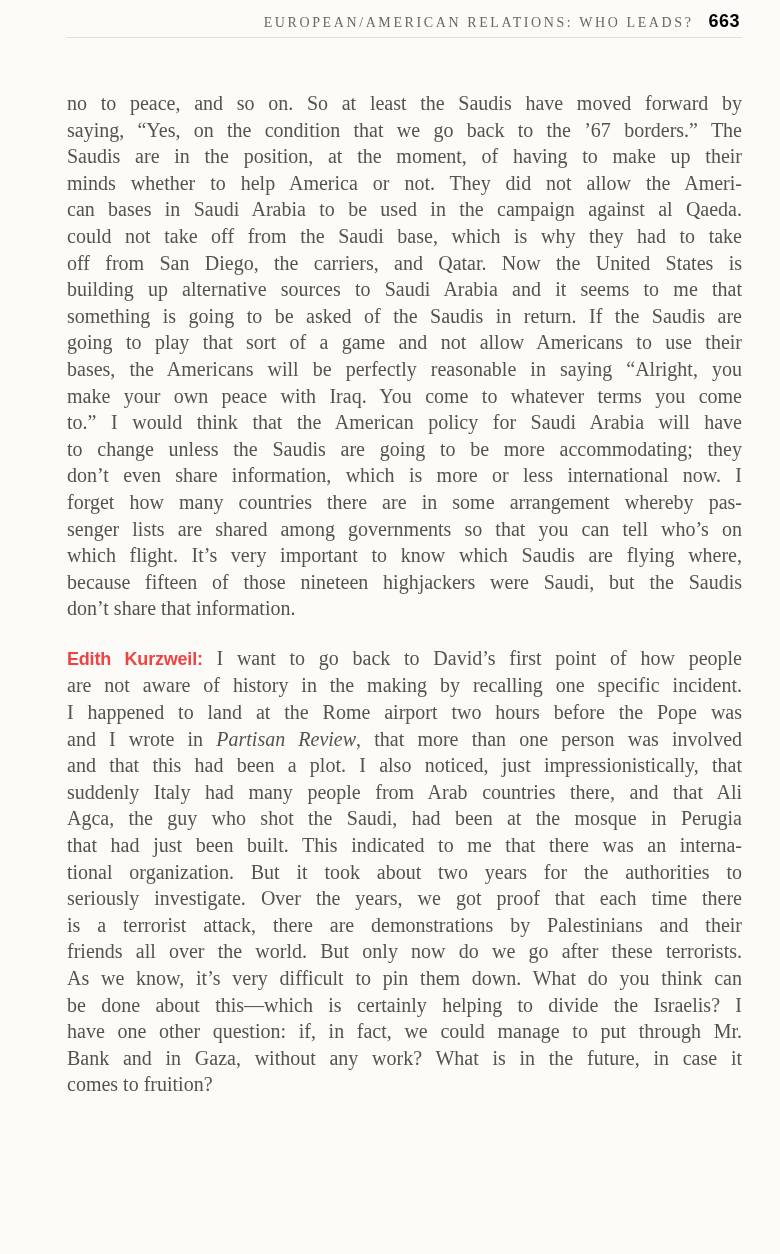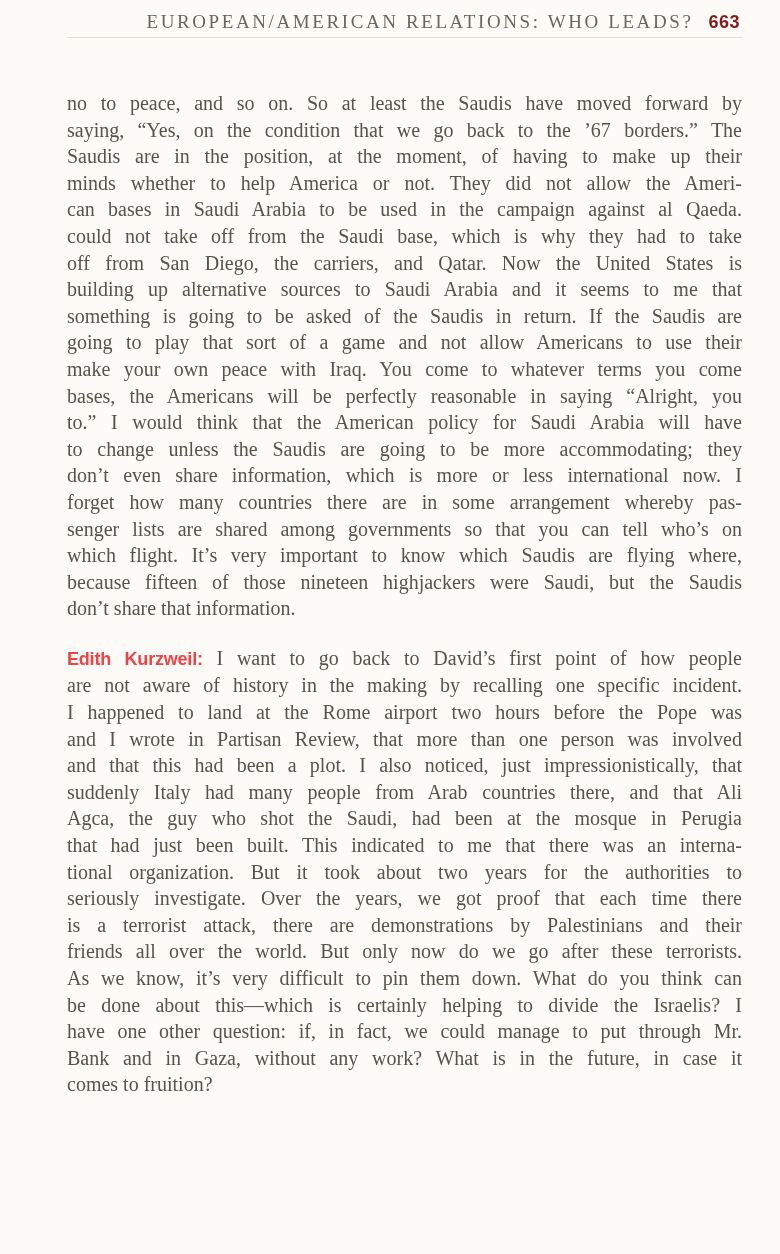--- a/index.html
+++ b/index.html
@@ -11,47 +11,47 @@
     overflow: hidden;
   }
   .page { position: absolute; inset: 0; }
   .running-head {
     position: absolute; top: 11px; left: 67px; right: 40px;
     display: flex; justify-content: flex-end; align-items: baseline; gap: 15px;
     white-space: nowrap;
   }
   .head-title {
     font-family: "Liberation Serif", serif;
-    font-size: 19px; letter-spacing: 2.6px;
+    font-size: 14px; letter-spacing: 2.6px;
     color: #6c675c;
   }
   .head-pagenum {
     font-family: "Liberation Sans", sans-serif;
     font-weight: 700; font-size: 18px;
-    color: #7f1d1d; letter-spacing: 0.5px;
+    color: #000000; letter-spacing: 0.5px;
   }
   .head-rule {
     position: absolute; top: 37px; left: 67px; right: 38px;
     border-top: 1px solid #e4ded0; height: 0;
   }
   .page-body {
     position: absolute; top: 90px; left: 67px; width: 675px;
     color: #56534b;
     font-size: 20px; line-height: 26.6px;
   }
   .para + .para { margin-top: 23px; }
   .line { text-align: justify; text-align-last: justify; }
   .line.last { text-align-last: left; }
   .seg-n { }
   .seg-b {
     font-family: "Liberation Sans", sans-serif;
     font-weight: 700; font-size: 18px;
     color: #ef4444; letter-spacing: -0.2px;
   }
-  .seg-i { }
+  .seg-i { font-style: italic; }
 </style>
 </head>
 <body>
 
 <div class="page">
 
   <div class="running-head">
     <span class="head-title">EUROPEAN/AMERICAN RELATIONS: WHO LEADS?</span>
     <span class="head-pagenum">663</span>
   </div>
@@ -63,22 +63,22 @@
         <div class="line"><span class="seg-n">no to peace, and so on. So at least the Saudis have moved forward by</span></div>
         <div class="line"><span class="seg-n">saying, “Yes, on the condition that we go back to the ’67 borders.” The</span></div>
         <div class="line"><span class="seg-n">Saudis are in the position, at the moment, of having to make up their</span></div>
         <div class="line"><span class="seg-n">minds whether to help America or not. They did not allow the Ameri-</span></div>
         <div class="line"><span class="seg-n">can bases in Saudi Arabia to be used in the campaign against al Qaeda.</span></div>
         <div class="line"><span class="seg-n">could not take off from the Saudi base, which is why they had to take</span></div>
         <div class="line"><span class="seg-n">off from San Diego, the carriers, and Qatar. Now the United States is</span></div>
         <div class="line"><span class="seg-n">building up alternative sources to Saudi Arabia and it seems to me that</span></div>
         <div class="line"><span class="seg-n">something is going to be asked of the Saudis in return. If the Saudis are</span></div>
         <div class="line"><span class="seg-n">going to play that sort of a game and not allow Americans to use their</span></div>
+        <div class="line"><span class="seg-n">bases, the Americans will be perfectly reasonable in saying “Alright, you</span></div>
         <div class="line"><span class="seg-n">make your own peace with Iraq. You come to whatever terms you come</span></div>
-        <div class="line"><span class="seg-n">bases, the Americans will be perfectly reasonable in saying “Alright, you</span></div>
         <div class="line"><span class="seg-n">to.” I would think that the American policy for Saudi Arabia will have</span></div>
         <div class="line"><span class="seg-n">to change unless the Saudis are going to be more accommodating; they</span></div>
         <div class="line"><span class="seg-n">don’t even share information, which is more or less international now. I</span></div>
         <div class="line"><span class="seg-n">forget how many countries there are in some arrangement whereby pas-</span></div>
         <div class="line"><span class="seg-n">senger lists are shared among governments so that you can tell who’s on</span></div>
         <div class="line"><span class="seg-n">which flight. It’s very important to know which Saudis are flying where,</span></div>
         <div class="line"><span class="seg-n">because fifteen of those nineteen highjackers were Saudi, but the Saudis</span></div>
         <div class="line last"><span class="seg-n">don’t share that information.</span></div>
       </div>
       <div class="para">

